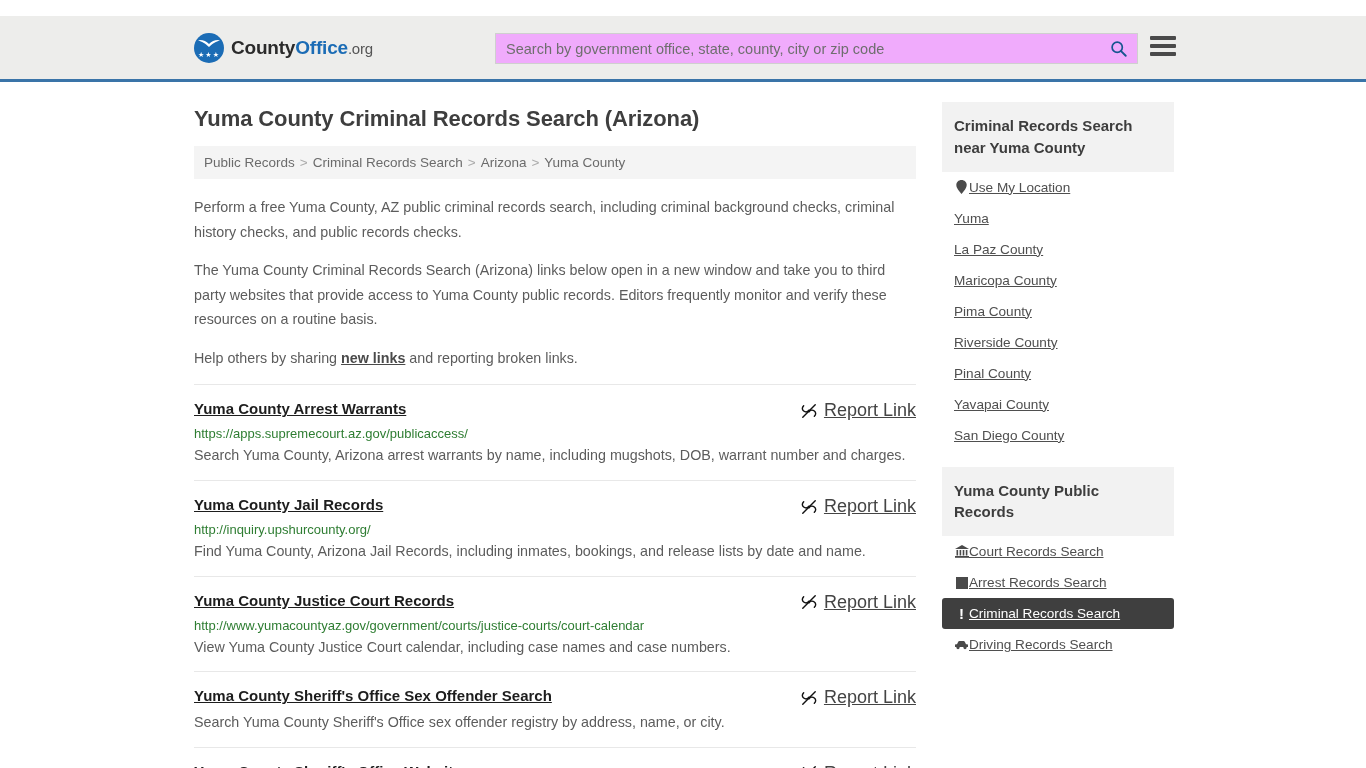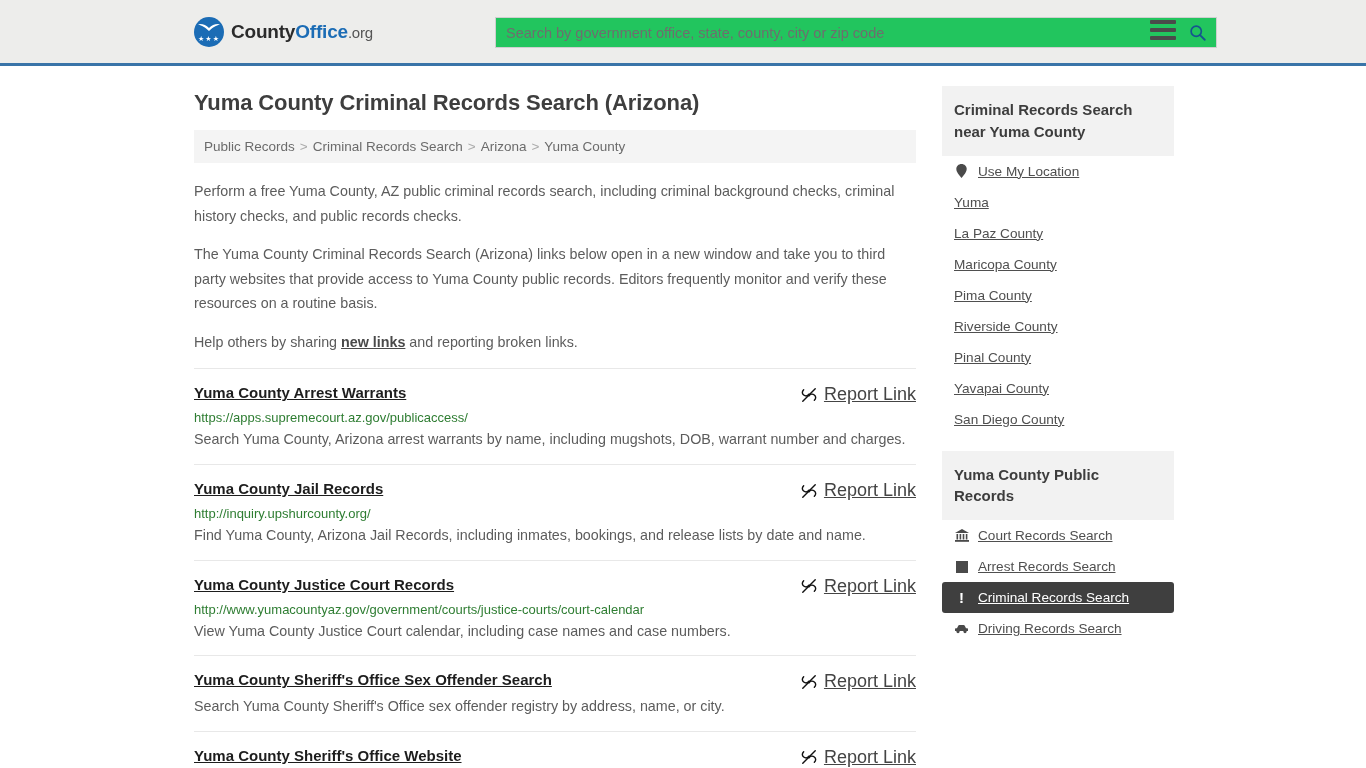--- a/index.html
+++ b/index.html
@@ -12,20 +12,21 @@
   }
 
   
   .site-header {
     height: 66px;
     background: #ededeb;
     border-bottom: 3px solid #3a74a8;
     display: flex;
     align-items: center;
     position: relative;
+    margin-top: 16px;
   }
   .logo-wrap {
     display: flex;
     align-items: center;
     margin-left: 194px;
     gap: 7px;
     cursor: pointer;
   }
   .logo-mark {
     width: 30px; height: 30px;
@@ -57,23 +58,23 @@
     white-space: nowrap;
   }
   .logo-text .b { color: #1b6cb5; font-weight: bold; }
   .logo-text .n { font-weight: bold; }
   .logo-text .tld { color: #555; font-size: 15px; }
 
   .search-wrap {
     position: absolute;
     left: 495px;
     top: 17px;
-    width: 722px;
+    width: 643px;
     height: 31px;
-    background: #22c55e;
+    background: #f0abfc;
     border: 1px solid #cfcfcf;
     display: flex;
     align-items: center;
   }
   .search-input {
     flex: 1;
     border: none;
     outline: none;
     height: 100%;
     padding: 0 10px;
@@ -202,21 +203,20 @@
     padding: 13px 12px;
     font-size: 15px;
     font-weight: bold;
     color: #3d3d3d;
     line-height: 1.45;
   }
   .side-list { margin: 0; padding: 0; list-style: none; }
   .side-list li {
     display: flex;
     align-items: center;
-    gap: 9px;
     padding: 8px 12px;
     font-size: 13.6px;
     text-align: center;
   }
   .side-list li a {
     color: #4f4f4f;
     text-decoration: underline;
     cursor: pointer;
   }
   .side-list li.active {

